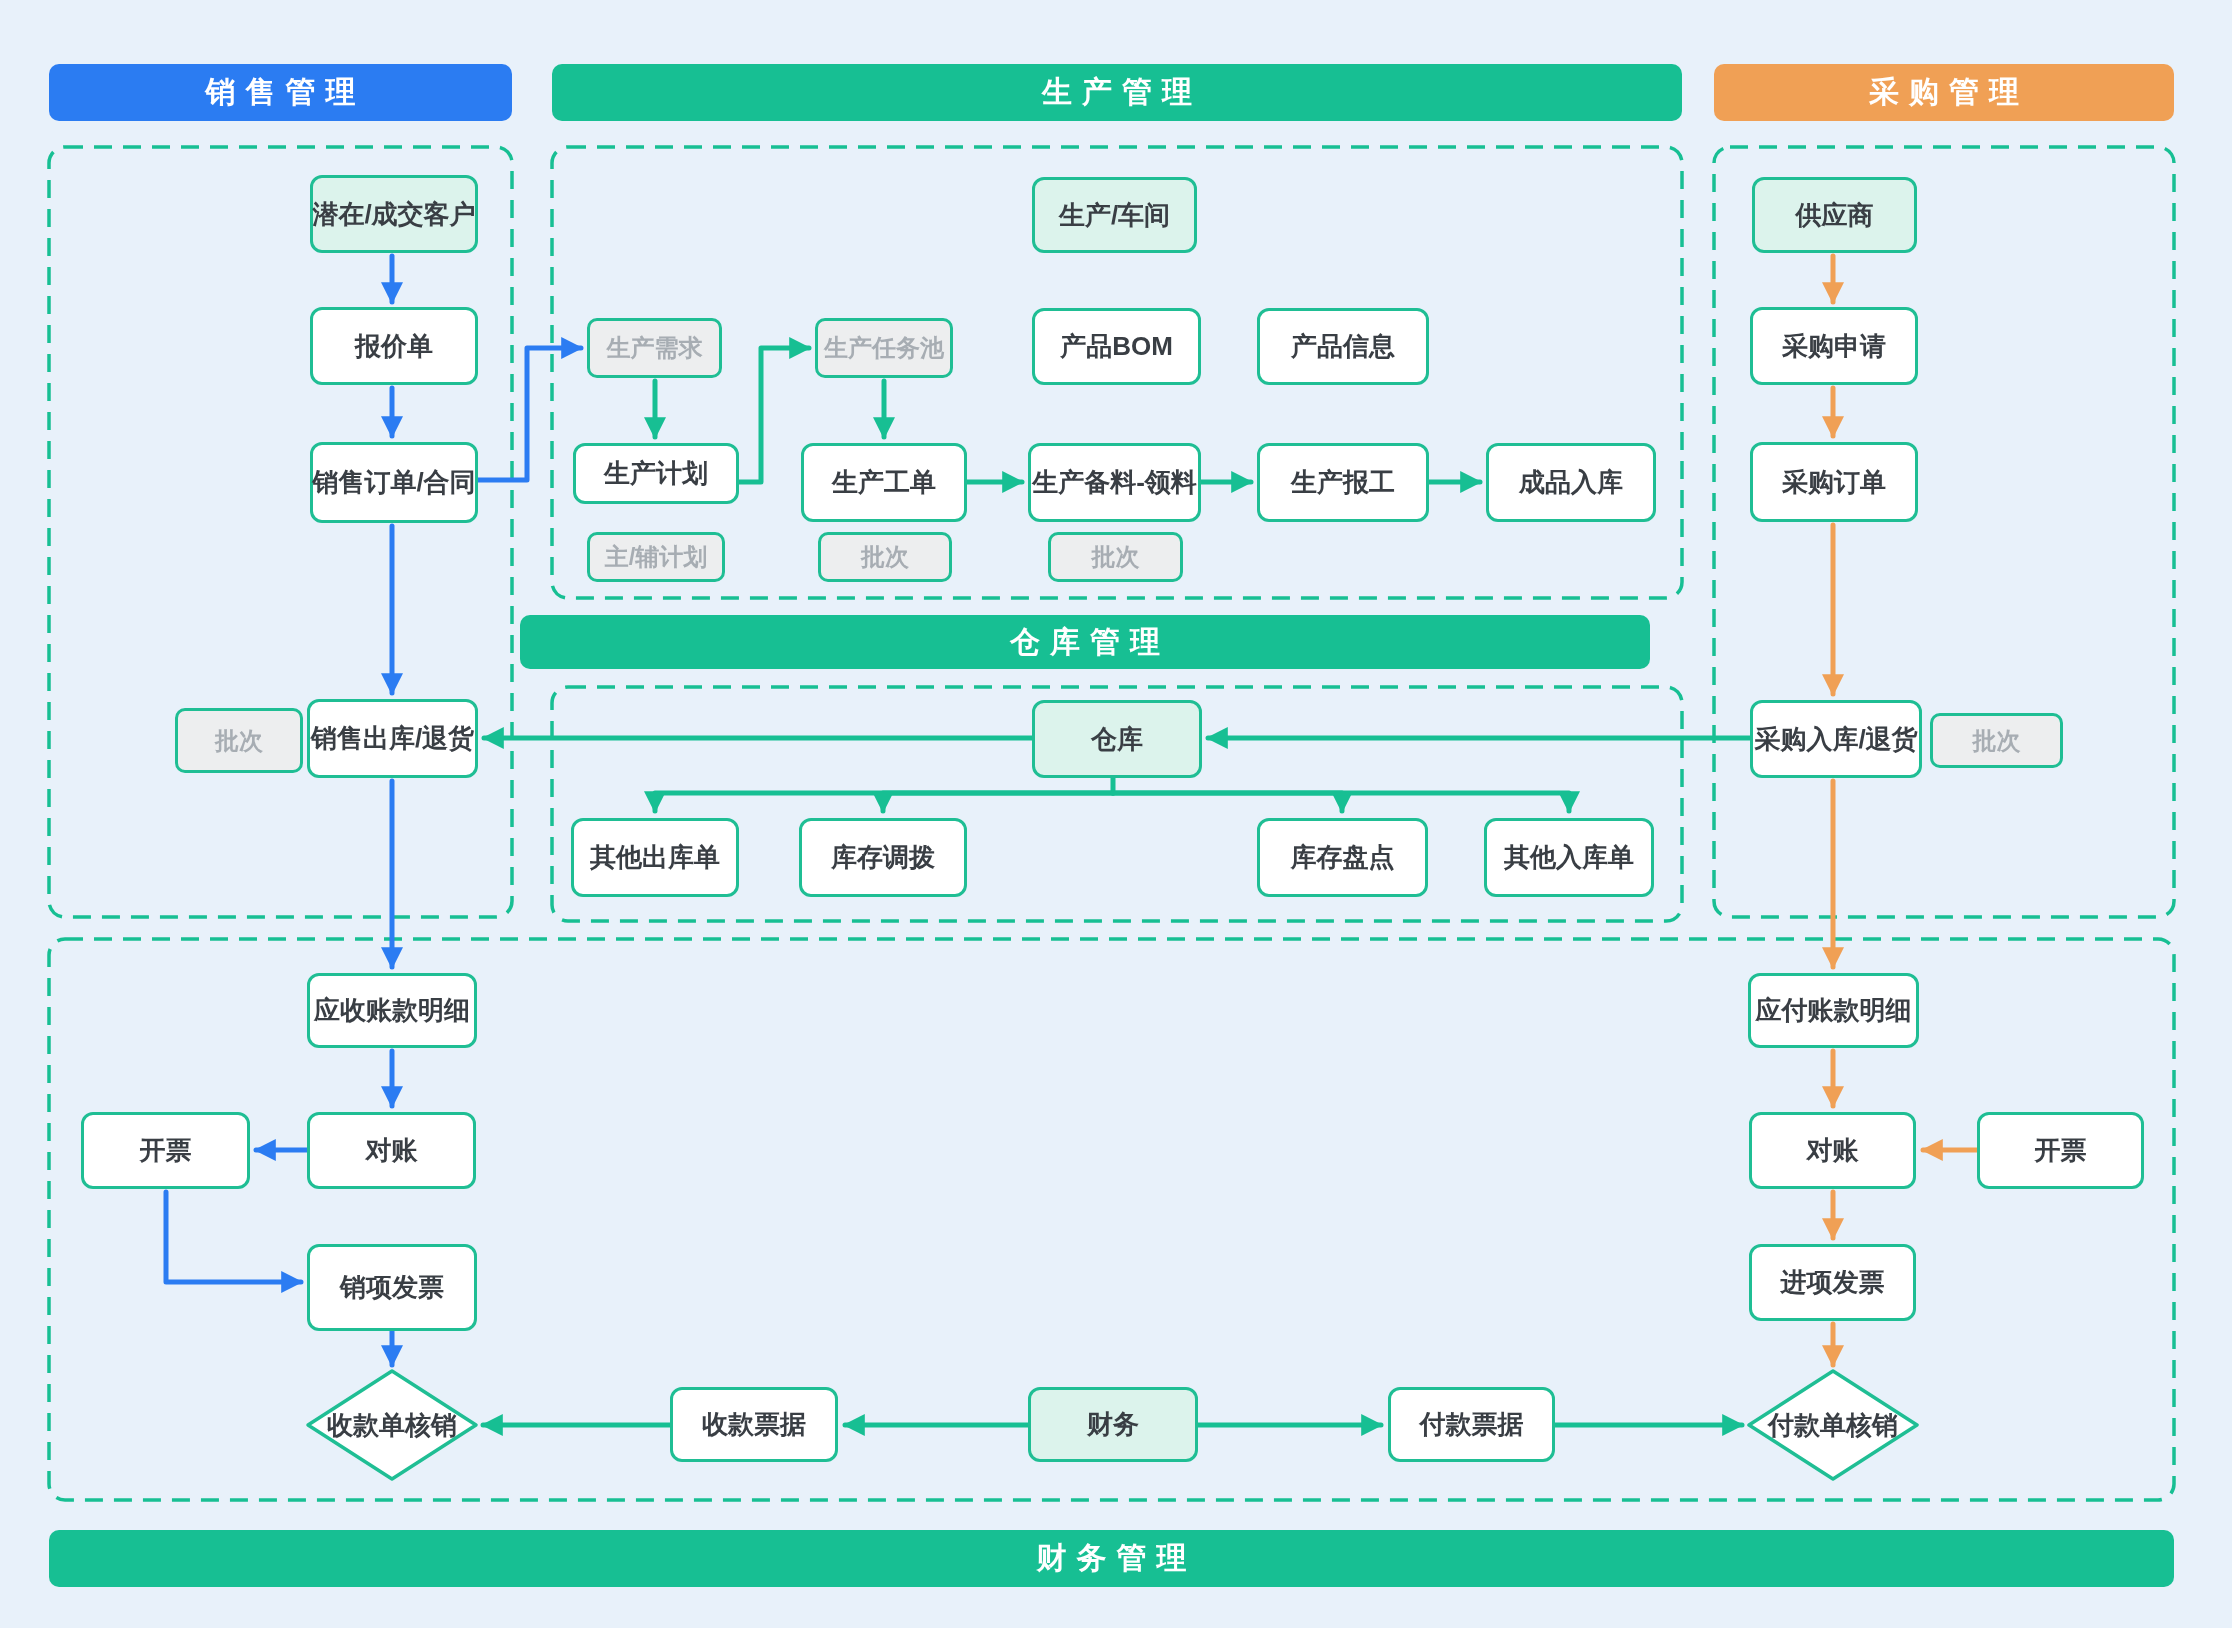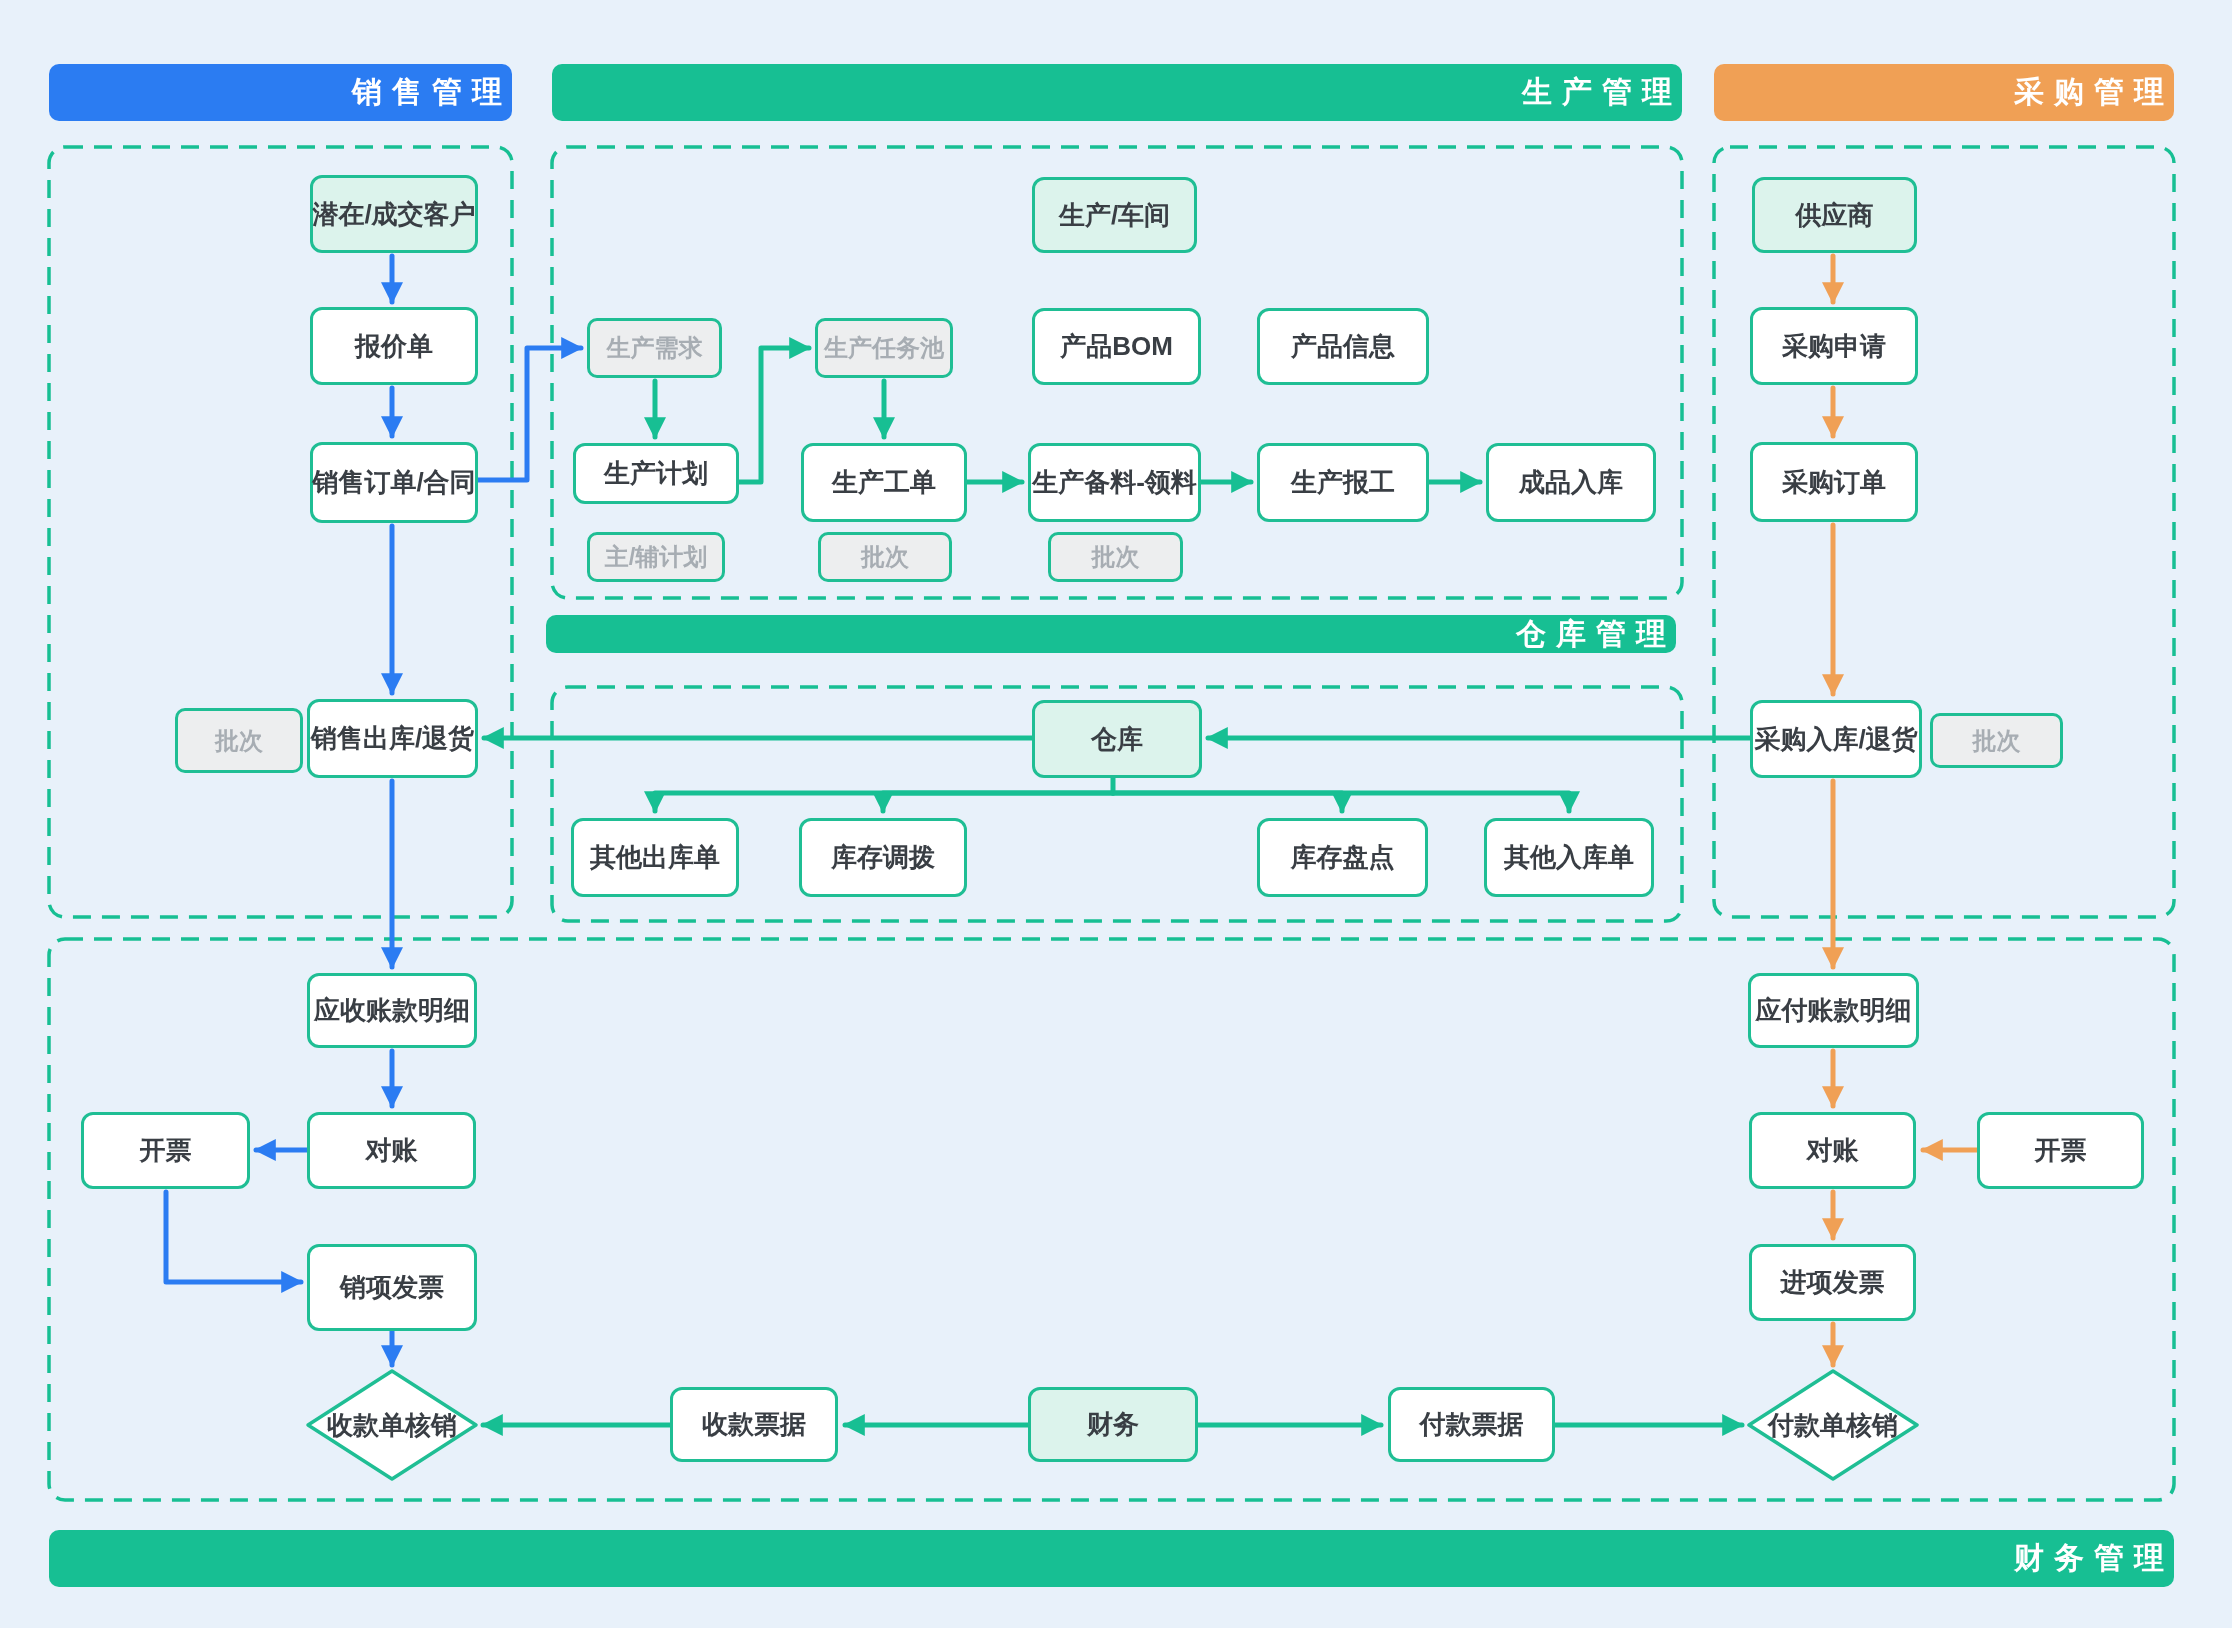--- a/index.html
+++ b/index.html
@@ -9,21 +9,21 @@
   }
   .canvas{
     position:relative;
     width:2232px;height:1628px;
     background:#E8F1FA;
     overflow:hidden;
   }
   svg.layer{position:absolute;left:0;top:0;z-index:1;}
   .banner{
     position:absolute;z-index:2;
-    display:flex;align-items:center;justify-content:flex-end;
+    display:flex;align-items:center;justify-content:center;
     color:#ffffff;font-size:30px;font-weight:bold;
     letter-spacing:10px;text-indent:10px;
     border-radius:10px;
   }
   .banner.blue{background:#2B7CF2;}
   .banner.green{background:#17BF93;}
   .banner.orange{background:#F0A055;}
   .node{
     position:absolute;z-index:3;
     display:flex;align-items:center;justify-content:center;
@@ -126,21 +126,21 @@
 
   <div class="banner blue" style="left:49px;top:64px;width:463px;height:57px">
       <span>销售管理</span>
     </div>
   <div class="banner green" style="left:552px;top:64px;width:1130px;height:57px">
       <span>生产管理</span>
     </div>
   <div class="banner orange" style="left:1714px;top:64px;width:460px;height:57px">
       <span>采购管理</span>
     </div>
-  <div class="banner green" style="left:546px;top:615px;width:1130px;height:38px">
+  <div class="banner green" style="left:520px;top:615px;width:1130px;height:54px">
       <span>仓库管理</span>
     </div>
   <div class="banner green" style="left:49px;top:1530px;width:2125px;height:57px">
       <span>财务管理</span>
     </div>
 
   <div class="node hl" style="left:310px;top:175px;width:168px;height:78px">
       <span>潜在/成交客户</span>
     </div>
   <div class="node" style="left:310px;top:307px;width:168px;height:78px">

